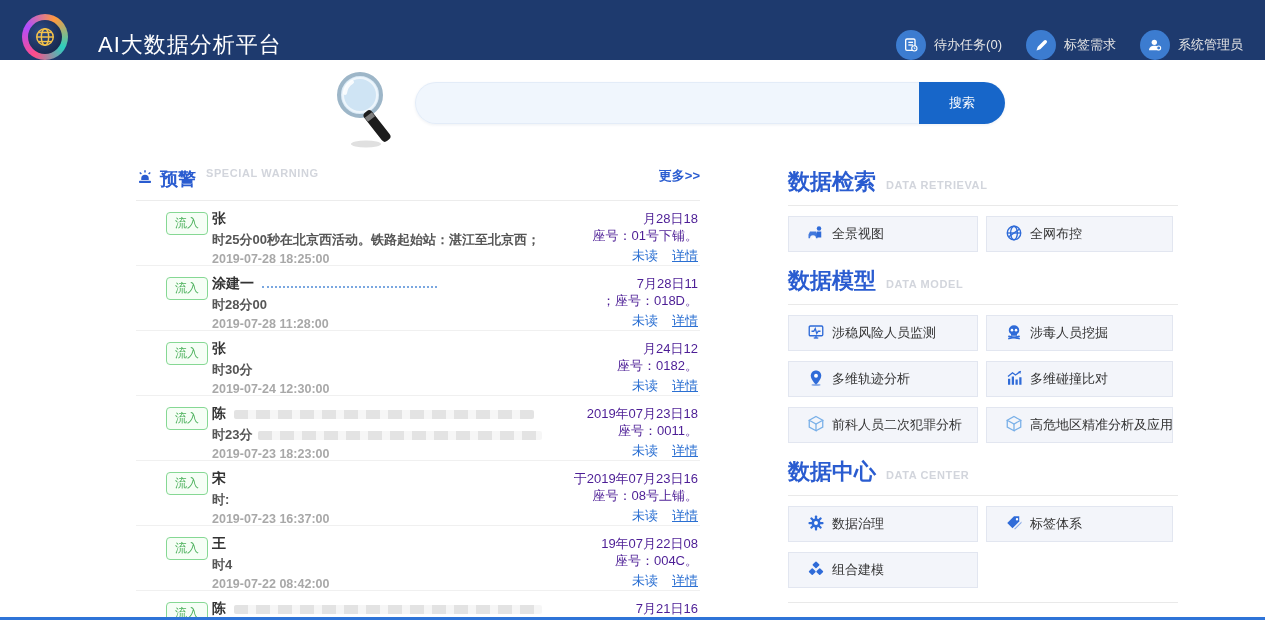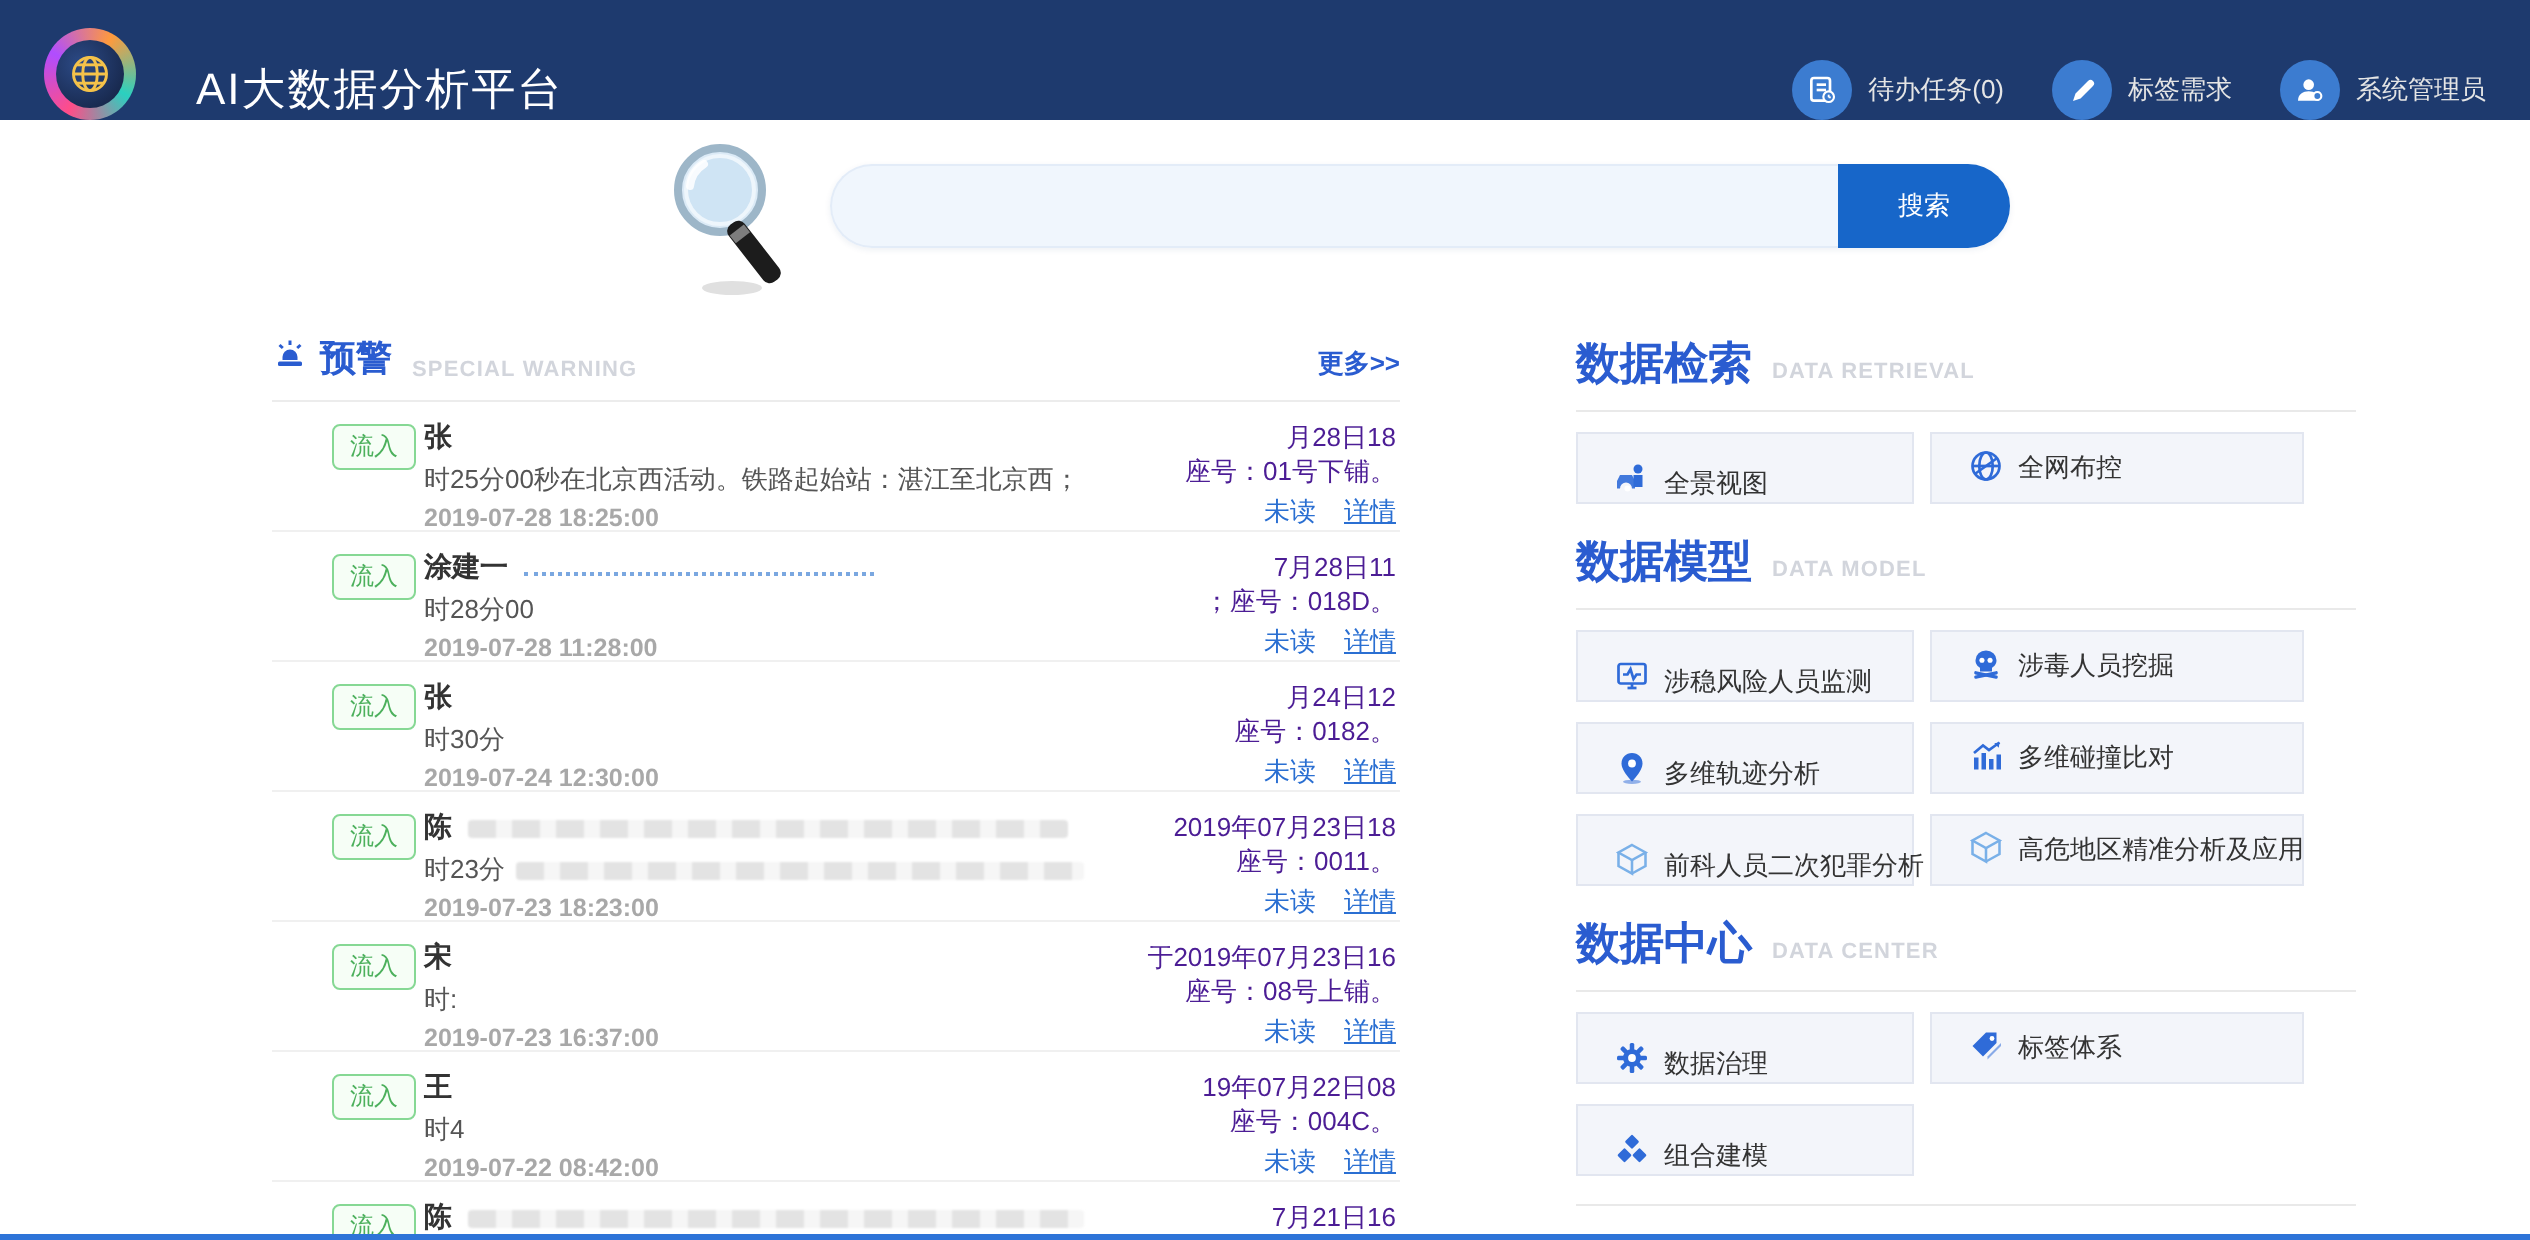--- a/index.html
+++ b/index.html
@@ -22,32 +22,32 @@
   .magnifier { position:absolute; left:330px; top:68px; }
   .search-wrap { position:absolute; left:415px; top:82px; width:590px; height:42px; display:flex;
                  border-radius:22px; box-shadow:0 1px 3px rgba(30,60,120,.08); }
   .search-input { flex:1; border:1px solid #e3ecf8; border-right:none; background:#f0f6fd;
                   border-radius:22px 0 0 22px; padding:0 18px; font-size:14px; outline:none; }
   .search-btn { width:86px; border:none; background:#1766c9; color:#fff; font-size:13px;
                 border-radius:0 22px 22px 0; cursor:pointer; }
 
   
   .warn-panel { position:absolute; left:136px; top:167px; width:564px; }
-  .panel-head { display:flex; align-items:flex-end; gap:10px; }
+  .panel-head { display:flex; align-items:flex-start; gap:10px; }
   .panel-title { font-size:18px; font-weight:bold; color:#2a5cd0; display:flex; align-items:center; gap:6px; }
   .panel-sub { font-size:11px; font-weight:bold; color:#d2d5dc; letter-spacing:.6px; }
   .more-link { margin-left:auto; color:#2a5cd0; font-size:13px; font-weight:bold; cursor:pointer; text-decoration:none; }
   .panel-divider { height:1px; background:#ececec; margin-top:9px; }
 
   .w-item { position:relative; height:65px; border-bottom:1px solid #f0f0f0; padding-top:9px; }
   .badge { position:absolute; left:30px; top:11px; border:1px solid #86d894; color:#4cb05c; background:#f6fef6;
            font-size:12px; padding:2px 8px; border-radius:4px; }
   .w-main { margin-left:76px; width:330px; }
   .w-name { font-size:14px; font-weight:bold; color:#333; display:flex; align-items:center; gap:8px; white-space:nowrap; }
-  .w-detail { font-size:13px; color:#555; margin-top:3px; display:flex; align-items:center; gap:6px; white-space:nowrap; }
+  .w-detail { font-size:13px; color:#555; margin-top:3px; display:flex; align-items:center; gap:6px; white-space:nowrap;font-weight:bold; }
   .w-time { font-size:12.5px; color:#a8a8a8; font-weight:bold; margin-top:3px; }
   .w-right { position:absolute; right:2px; top:9px; text-align:right; }
   .w-r1, .w-r2 { font-size:13px; color:#4c1d95; line-height:17px; }
   .w-links { margin-top:3px; display:flex; gap:14px; justify-content:flex-end; }
   .w-links a { color:#2a6fd2; font-size:13px; cursor:pointer; text-decoration:none; }
   .w-links a.u { text-decoration:underline; }
   .dotted-redact { display:inline-block; width:175px; border-bottom:2px dotted #7aa7e0; height:8px; }
   .smudge { display:inline-block; height:9px; border-radius:2px;
             background:repeating-linear-gradient(90deg,#e3e3e3 0 14px,#f6f6f6 14px 22px); filter:blur(.6px); }
 
@@ -55,21 +55,21 @@
   .right-panel { position:absolute; left:788px; top:167px; width:390px; }
   .sec { margin-bottom:14px; }
   .sec-head { display:flex; align-items:baseline; gap:10px; }
   .sec-title { font-size:22px; font-weight:bold; color:#2a5cd0; }
   .sec-sub { font-size:11px; font-weight:bold; color:#d2d5dc; letter-spacing:.6px; }
   .sec-divider { height:1px; background:#e9e9e9; margin-top:8px; }
   .btn-row { display:flex; gap:8px; margin-top:10px; }
   .sec-btn { display:flex; align-items:center; gap:7px; padding:0 4px 0 18px; height:36px;
              background:#f3f5fa; border:1px solid #e2e6f0; font-size:13px; color:#333;
              cursor:pointer; white-space:nowrap; }
-  .c1 { width:169px;align-items:flex-end; } .c2 { width:187px; }
+  .c1 { width:190px; } .c2 { width:187px; }
 
   .bottom-line { position:fixed; left:0; bottom:0; width:1265px; height:3px; background:#2e74d8; }
 </style>
 </head>
 <body>
 
 <div class="navbar">
   <div class="logo">
     <div class="logo-inner">
       <svg width="22" height="22" viewBox="0 0 24 24" fill="none" stroke="#f5c24a" stroke-width="1.6">

